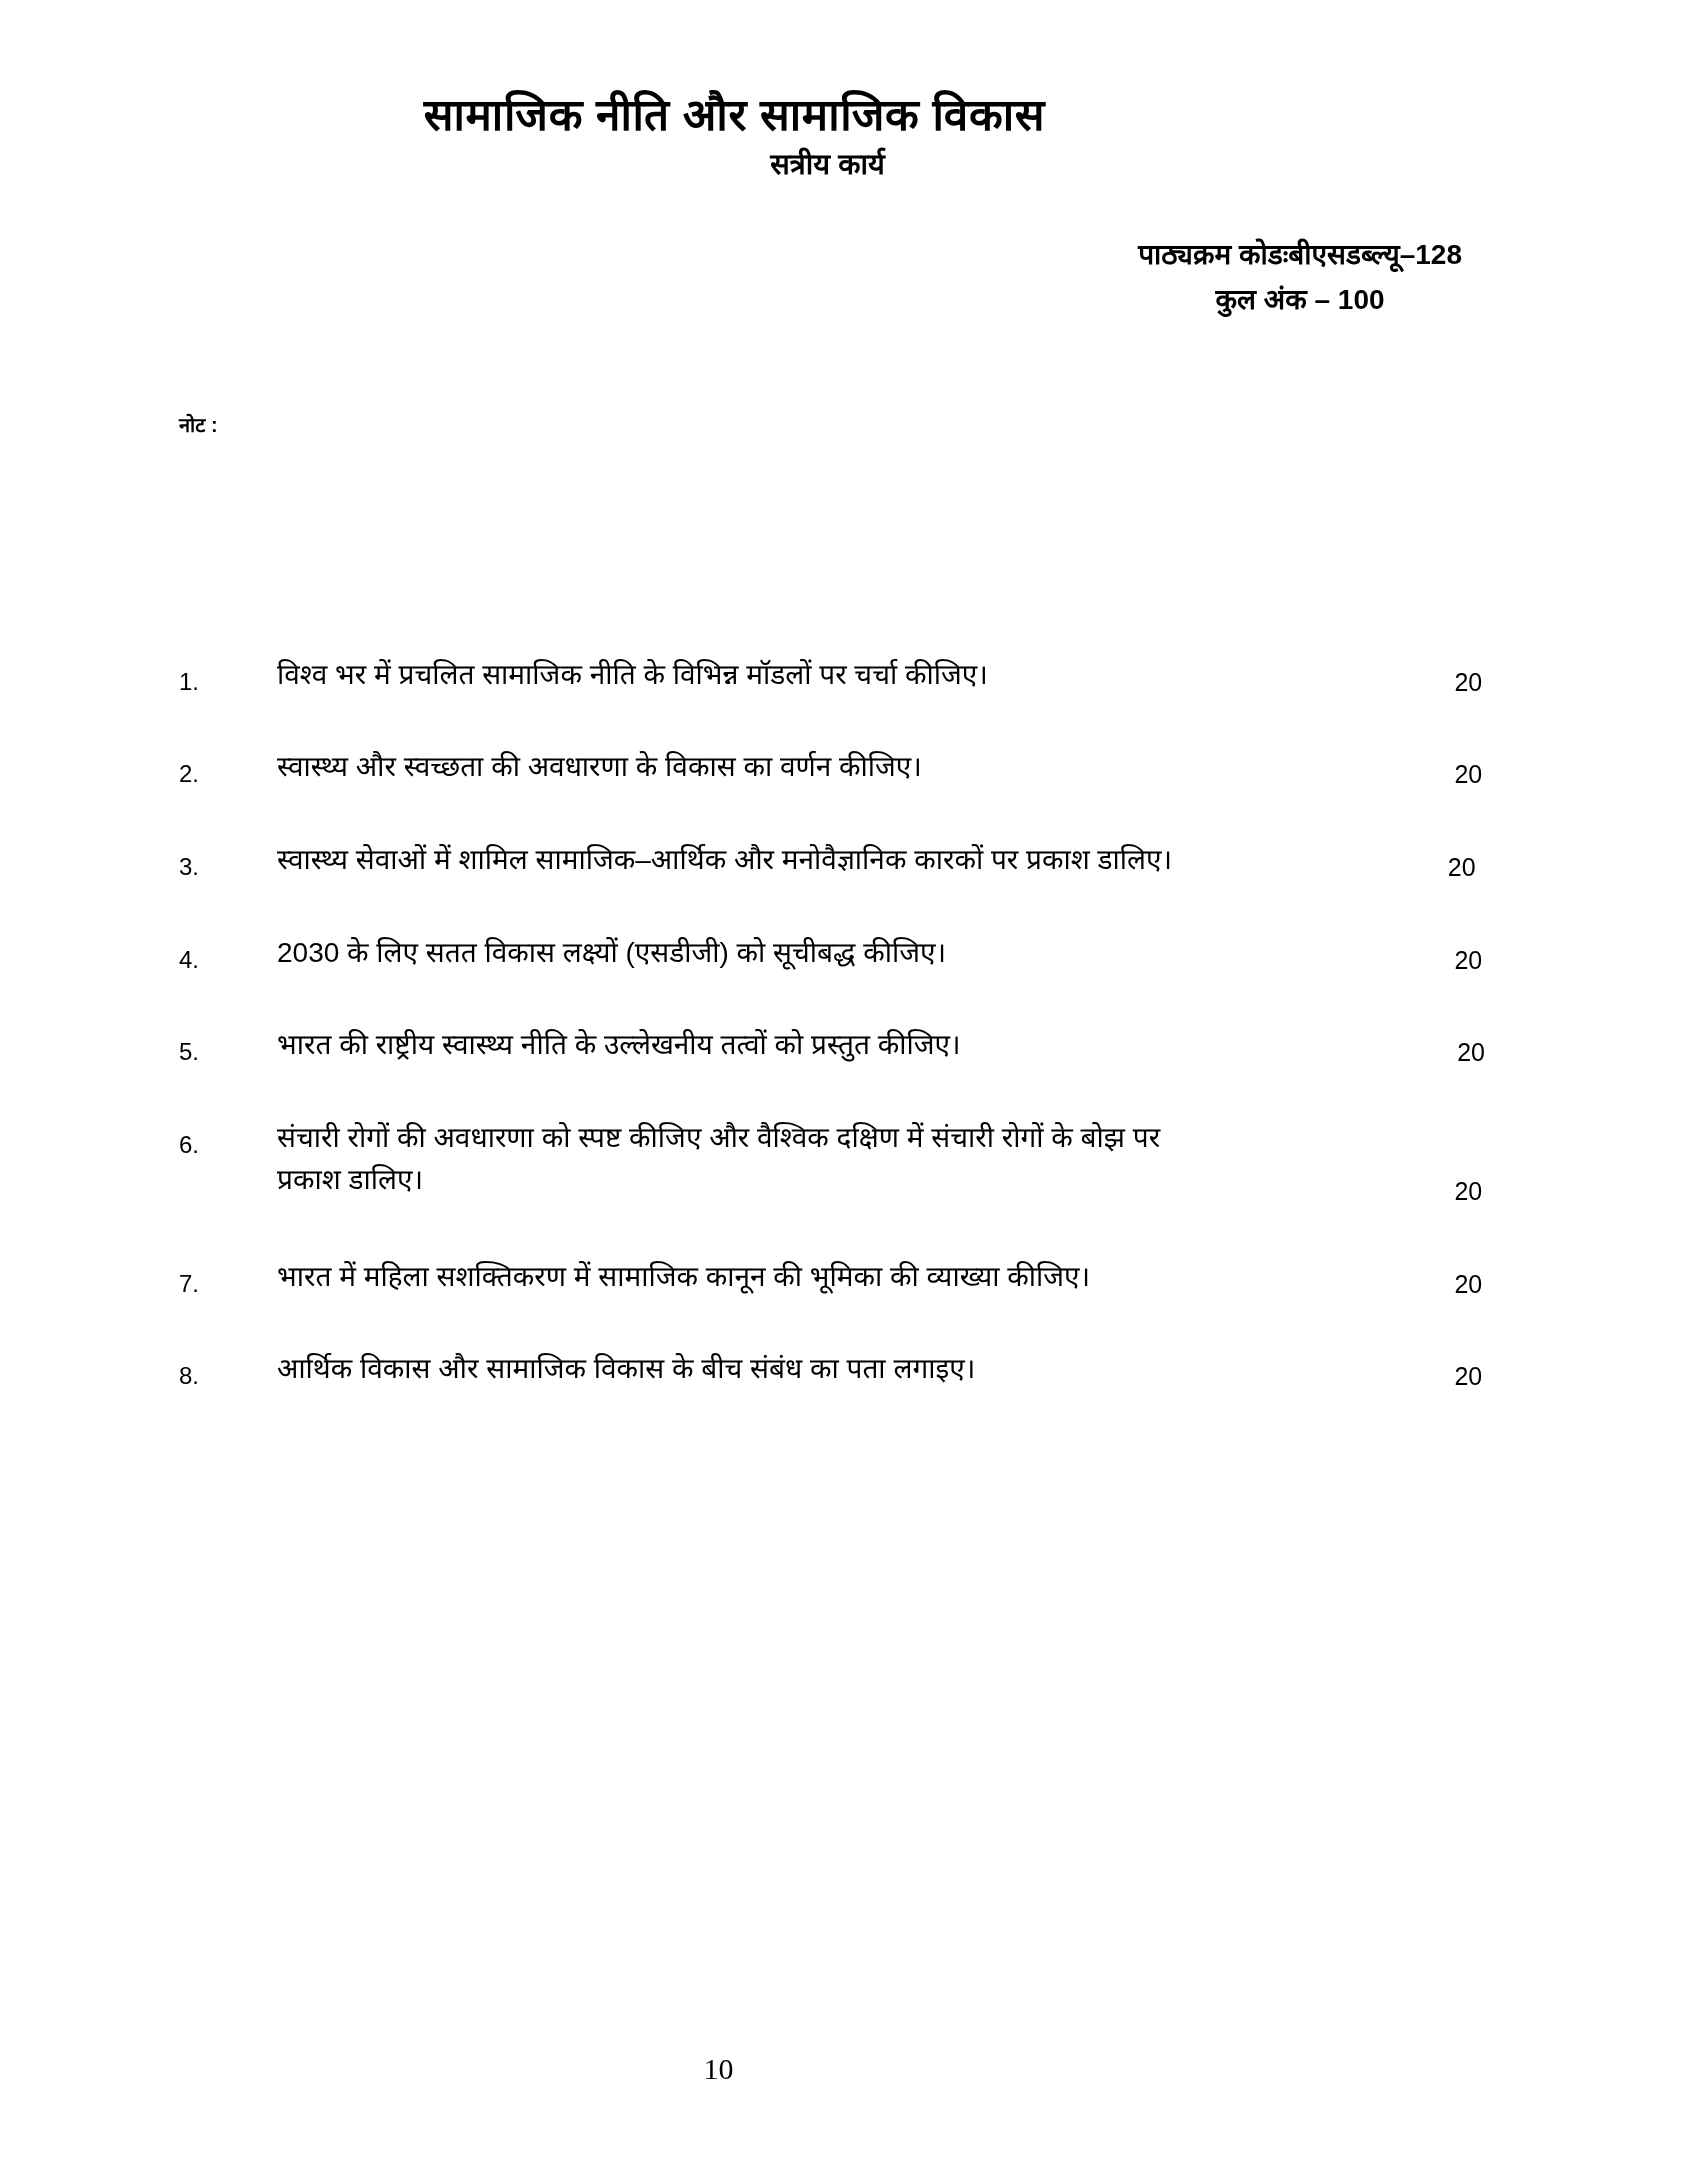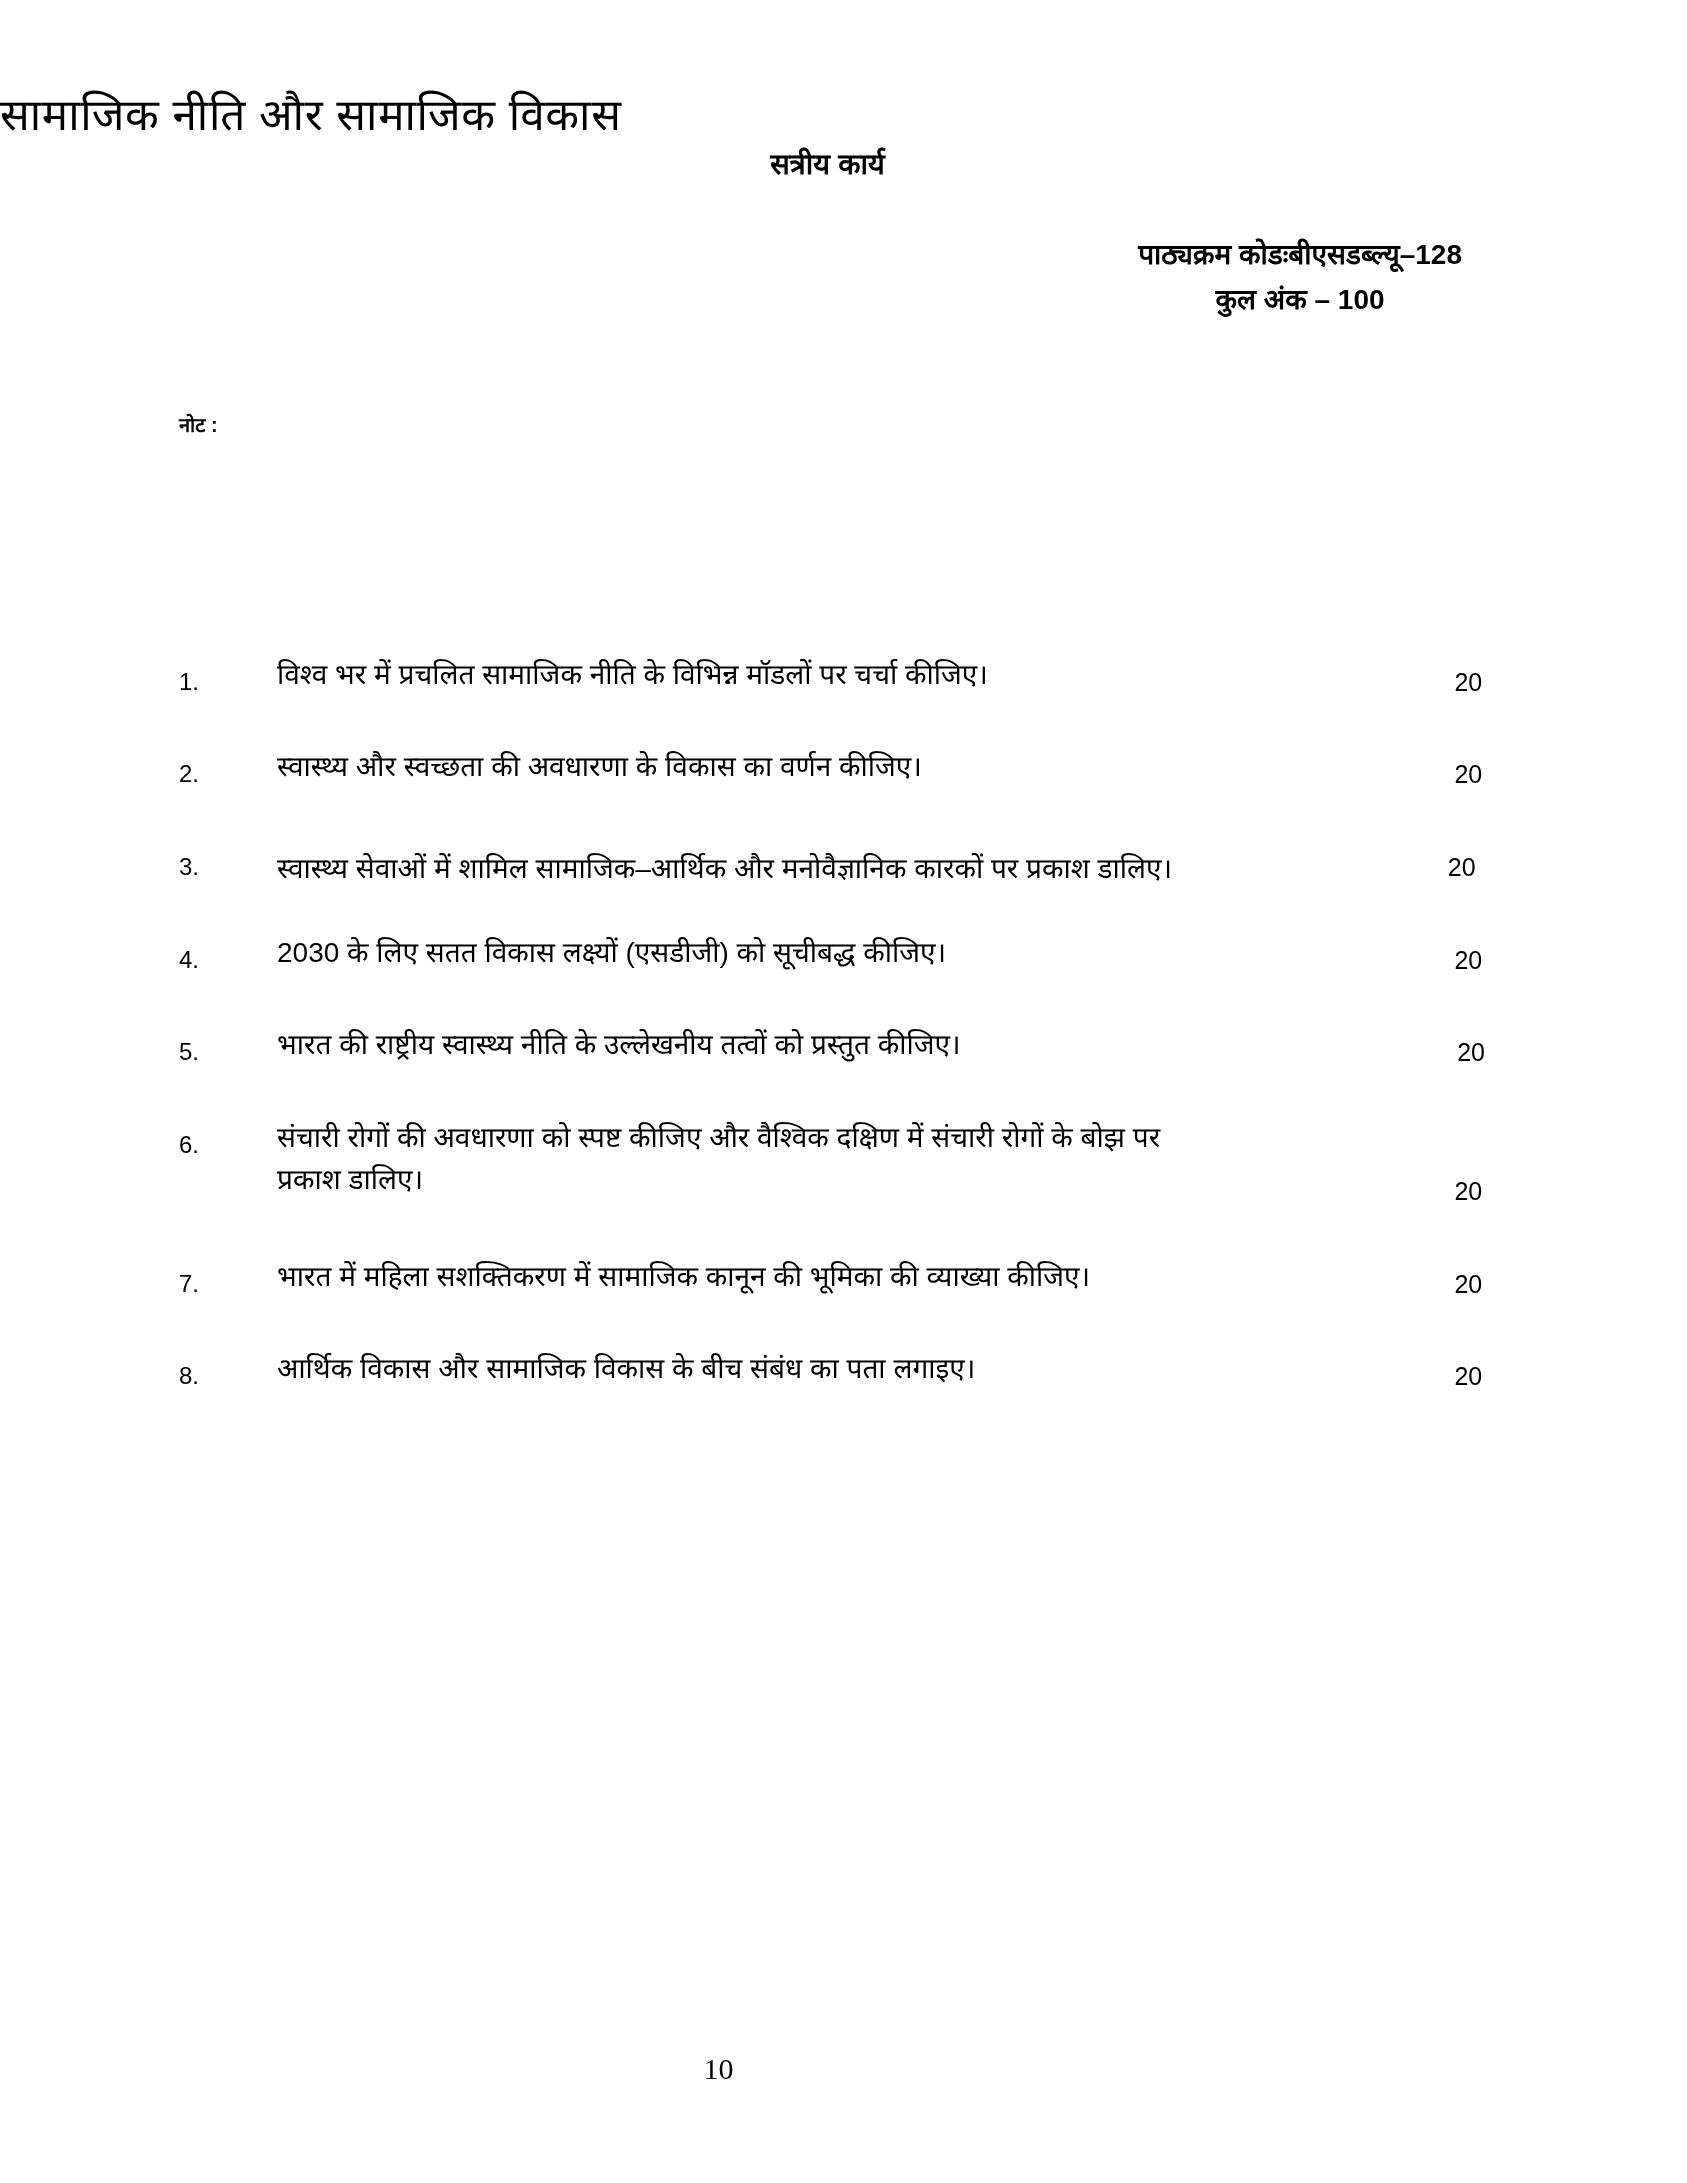--- a/index.html
+++ b/index.html
@@ -19,22 +19,23 @@
       position: absolute;
       left: 0; top: 0;
       width: 1687px;
       height: 2183px;
     }
     .title {
       position: absolute;
       top: 85px;
       left: 0;
       width: 1469px;
+      text-align: center;
       font-size: 44px;
-      font-weight: normal;
+      font-weight: bold;
       letter-spacing: 0.7px;
       line-height: 60px;
     }
     .subtitle {
       position: absolute;
       top: 144px;
       left: 662px;
       width: 331px;
       text-align: center;
       font-size: 29px;
@@ -136,21 +137,21 @@
       <span class="q-text">विश्व भर में प्रचलित सामाजिक नीति के विभिन्न मॉडलों पर चर्चा कीजिए।</span>
       <span class="q-marks">20</span>
     </div>
     <div class="q-row" style="top:746px;">
       <span class="q-num">2.</span>
       <span class="q-text">स्वास्थ्य और स्वच्छता की अवधारणा के विकास का वर्णन कीजिए।</span>
       <span class="q-marks">20</span>
     </div>
     <div class="q-row" style="top:839px;">
       <span class="q-num">3.</span>
-      <span class="q-text" style="width:1138px;margin-top:9px;">स्वास्थ्य सेवाओं में शामिल सामाजिक–आर्थिक और मनोवैज्ञानिक कारकों पर प्रकाश डालिए।</span>
+      <span class="q-text" style="width:1138px;">स्वास्थ्य सेवाओं में शामिल सामाजिक–आर्थिक और मनोवैज्ञानिक कारकों पर प्रकाश डालिए।</span>
       <span class="q-marks" style="right:-6.6px;">20</span>
     </div>
     <div class="q-row" style="top:932px;">
       <span class="q-num">4.</span>
       <span class="q-text">2030 के लिए सतत विकास लक्ष्यों (एसडीजी) को सूचीबद्ध कीजिए।</span>
       <span class="q-marks">20</span>
     </div>
     <div class="q-row" style="top:1024px;">
       <span class="q-num">5.</span>
       <span class="q-text">भारत की राष्ट्रीय स्वास्थ्य नीति के उल्लेखनीय तत्वों को प्रस्तुत कीजिए।</span>

